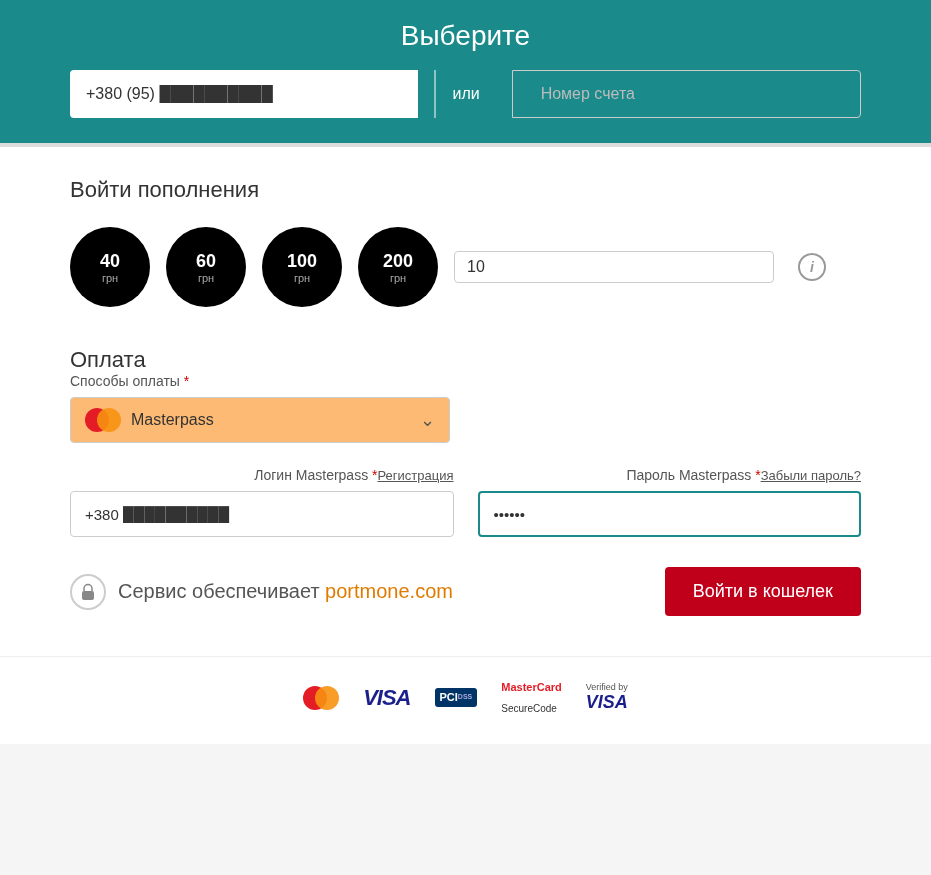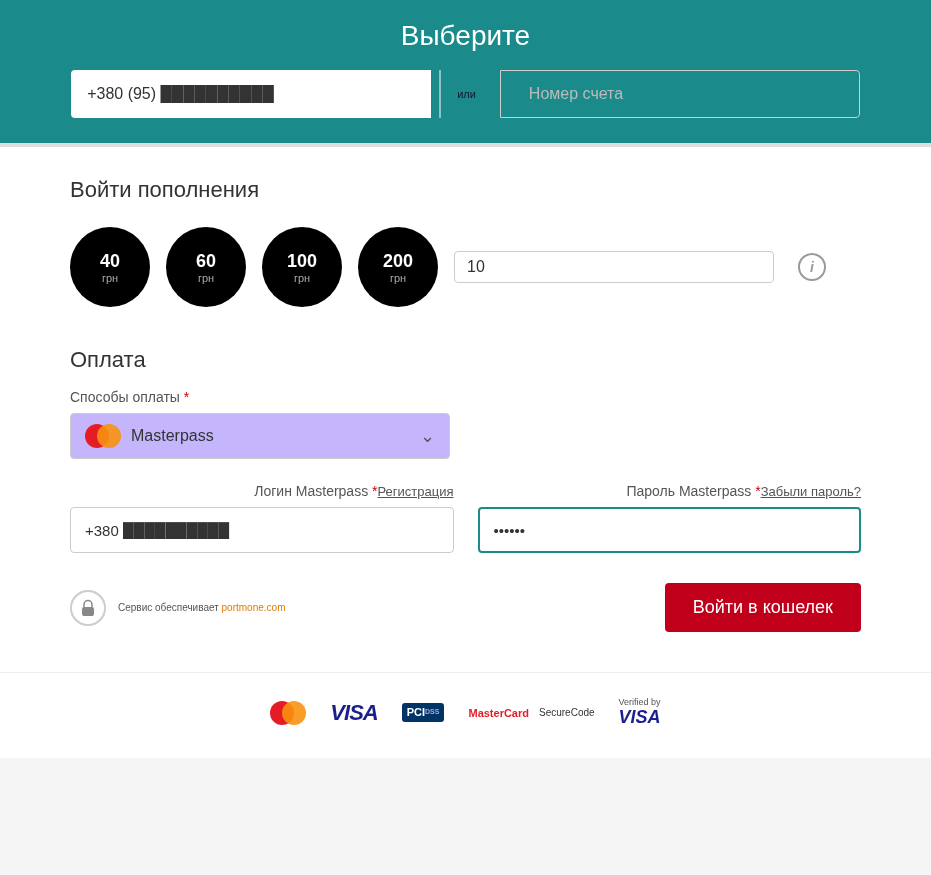--- a/index.html
+++ b/index.html
@@ -19,37 +19,37 @@
     .header-title {
       color: #fff;
       font-size: 28px;
       font-weight: normal;
       margin-bottom: 18px;
     }
     .header-inputs {
       display: flex;
       align-items: flex-start;
       justify-content: center;
-      gap: 8px;
+      gap: 16px;
     }
     .phone-input {
       background: #fff;
       border: none;
       border-radius: 4px 0 0 4px;
       padding: 12px 16px;
       font-size: 16px;
       color: #333;
       width: 360px;
       height: 48px;
       outline: none;
     }
     .or-divider {
-      color: #0f172a;
+      color: #ffffff;
       padding: 0 16px;
-      font-size: 11px;
+      font-size: 16px;
       background: #1a8a8a;
       height: 48px;
       display: flex;
       align-items: center;
       border-left: 2px solid rgba(255,255,255,0.5);
     }
     .account-input {
       background: transparent;
       border: 1px solid #ccc;
       border-radius: 0 4px 4px 0;
@@ -137,40 +137,39 @@
       font-style: italic;
       font-weight: bold;
       cursor: pointer;
       margin-left: 8px;
     }
 
     
     .payment-title {
       font-size: 22px;
       color: #333;
-      margin-bottom: 16px;
       font-weight: normal;
     }
     .payment-method-label {
       font-size: 14px;
       color: #555;
       margin-bottom: 8px;
     }
     .required-star { color: #c00; }
 
     .payment-dropdown {
       width: 380px;
       border: 1px solid #ccc;
       border-radius: 4px;
       padding: 10px 14px;
       display: flex;
       align-items: center;
       justify-content: space-between;
       cursor: pointer;
-      background: #c4b5fd;
+      background: #fdba74;
       margin-bottom: 24px;
     }
     .masterpass-logo {
       display: flex;
       align-items: center;
       gap: 10px;
       font-size: 16px;
       color: #333;
     }
     .mp-circles {
@@ -258,21 +257,21 @@
       height: 36px;
       border-radius: 50%;
       border: 2px solid #ccc;
       display: flex;
       align-items: center;
       justify-content: center;
       color: #888;
       font-size: 16px;
     }
     .security-text {
-      font-size: 10px;
+      font-size: 20px;
       color: #555;
     }
     .security-link {
       color: #e07b00;
       text-decoration: none;
     }
     .wallet-btn {
       background: #c0001a;
       color: #fff;
       border: none;
@@ -331,21 +330,21 @@
       flex-direction: row;
       align-items: center;
       line-height: 1.2;
     }
     .pci-top { font-size: 11px; font-weight: 900; }
     .pci-bottom { font-size: 7px; color: #aad; }
 
     
     .mc-secure {
       display: flex;
-      flex-direction: row;
+      flex-direction: column;
       align-items: flex-start;
       gap: 10px;
     }
     .mc-secure-top {
       font-size: 11px;
       font-weight: bold;
       color: #e41c26;
     }
     .mc-secure-bottom {
       font-size: 10px;

